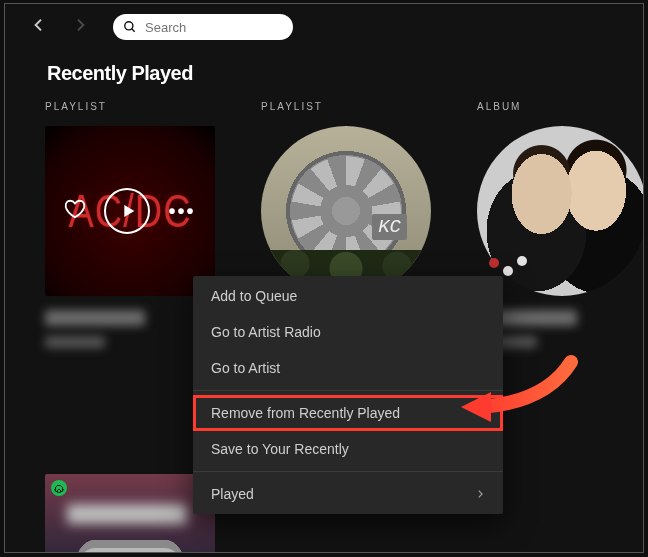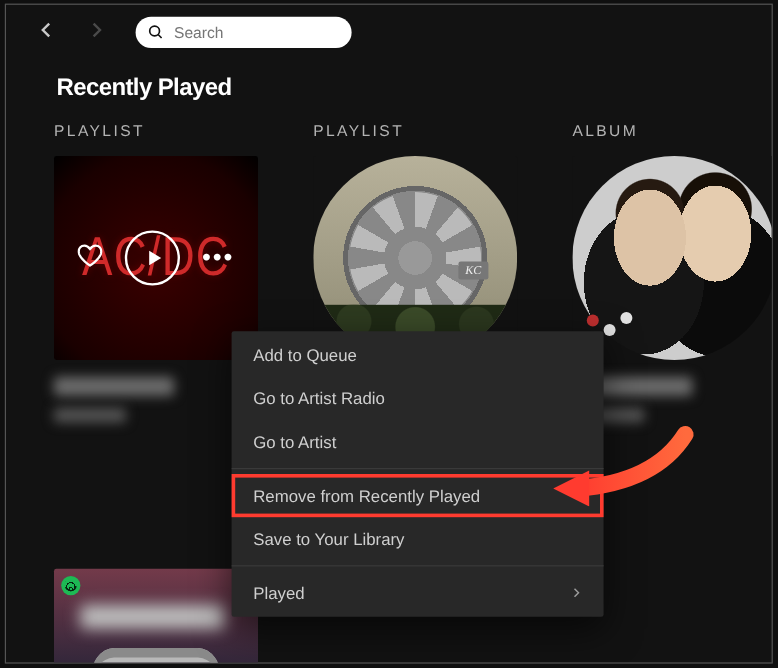--- a/index.html
+++ b/index.html
@@ -57,21 +57,21 @@
     padding: 16px 0 10px 42px;
   }
   .grid {
     display: flex;
     gap: 46px;
     padding: 6px 0 0 40px;
     position: relative;
   }
   .card { width: 170px; }
   .cat {
-    font-size: 13px;
+    font-size: 10px;
     letter-spacing: 2px;
     color: #b3b3b3;
     margin-bottom: 14px;
   }
   .cover {
     width: 170px; height: 170px;
     border-radius: 2px;
     position: relative;
     overflow: hidden;
   }
@@ -138,22 +138,22 @@
     mask: radial-gradient(circle, transparent 0 26px, #000 26px);
     -webkit-mask: radial-gradient(circle, transparent 0 26px, #000 26px);
     opacity: 0.6;
   }
   .kc-band {
     position: absolute;
     right: 24px; top: 88px;
     background: #777;
     color: #eee;
     font-style: italic;
-    font-family: Liberation Serif, serif;
-    font-size: 10px;
+    font-family: Liberation Mono, monospace;
+    font-size: 19px;
     padding: 2px 6px;
     border-radius: 2px;
   }
   .kc-foliage {
     position: absolute;
     left: 0; right: 0; bottom: 0; height: 46px;
     background:
       radial-gradient(circle at 20% 30%, #2d3a1f 0 14px, transparent 15px),
       radial-gradient(circle at 50% 40%, #3a4a28 0 16px, transparent 17px),
       radial-gradient(circle at 80% 35%, #2b371e 0 14px, transparent 15px),
@@ -371,21 +371,21 @@
       <span>Go to Artist Radio</span>
     </div>
     <div class="ctx-item">
       <span>Go to Artist</span>
     </div>
     <div class="ctx-sep"></div>
     <div class="ctx-item highlight">
       <span>Remove from Recently Played</span>
     </div>
     <div class="ctx-item">
-      <span>Save to Your Library</span>
+      <span>Save to Your Recently</span>
     </div>
     <div class="ctx-sep"></div>
     <div class="ctx-item">
       <span>Played</span>
       <svg class="chev" viewBox="0 0 24 24" fill="none" stroke="currentColor" stroke-width="3">
           <polyline points="9 4 17 12 9 20"></polyline>
         </svg>
     </div>
   </div>
 

